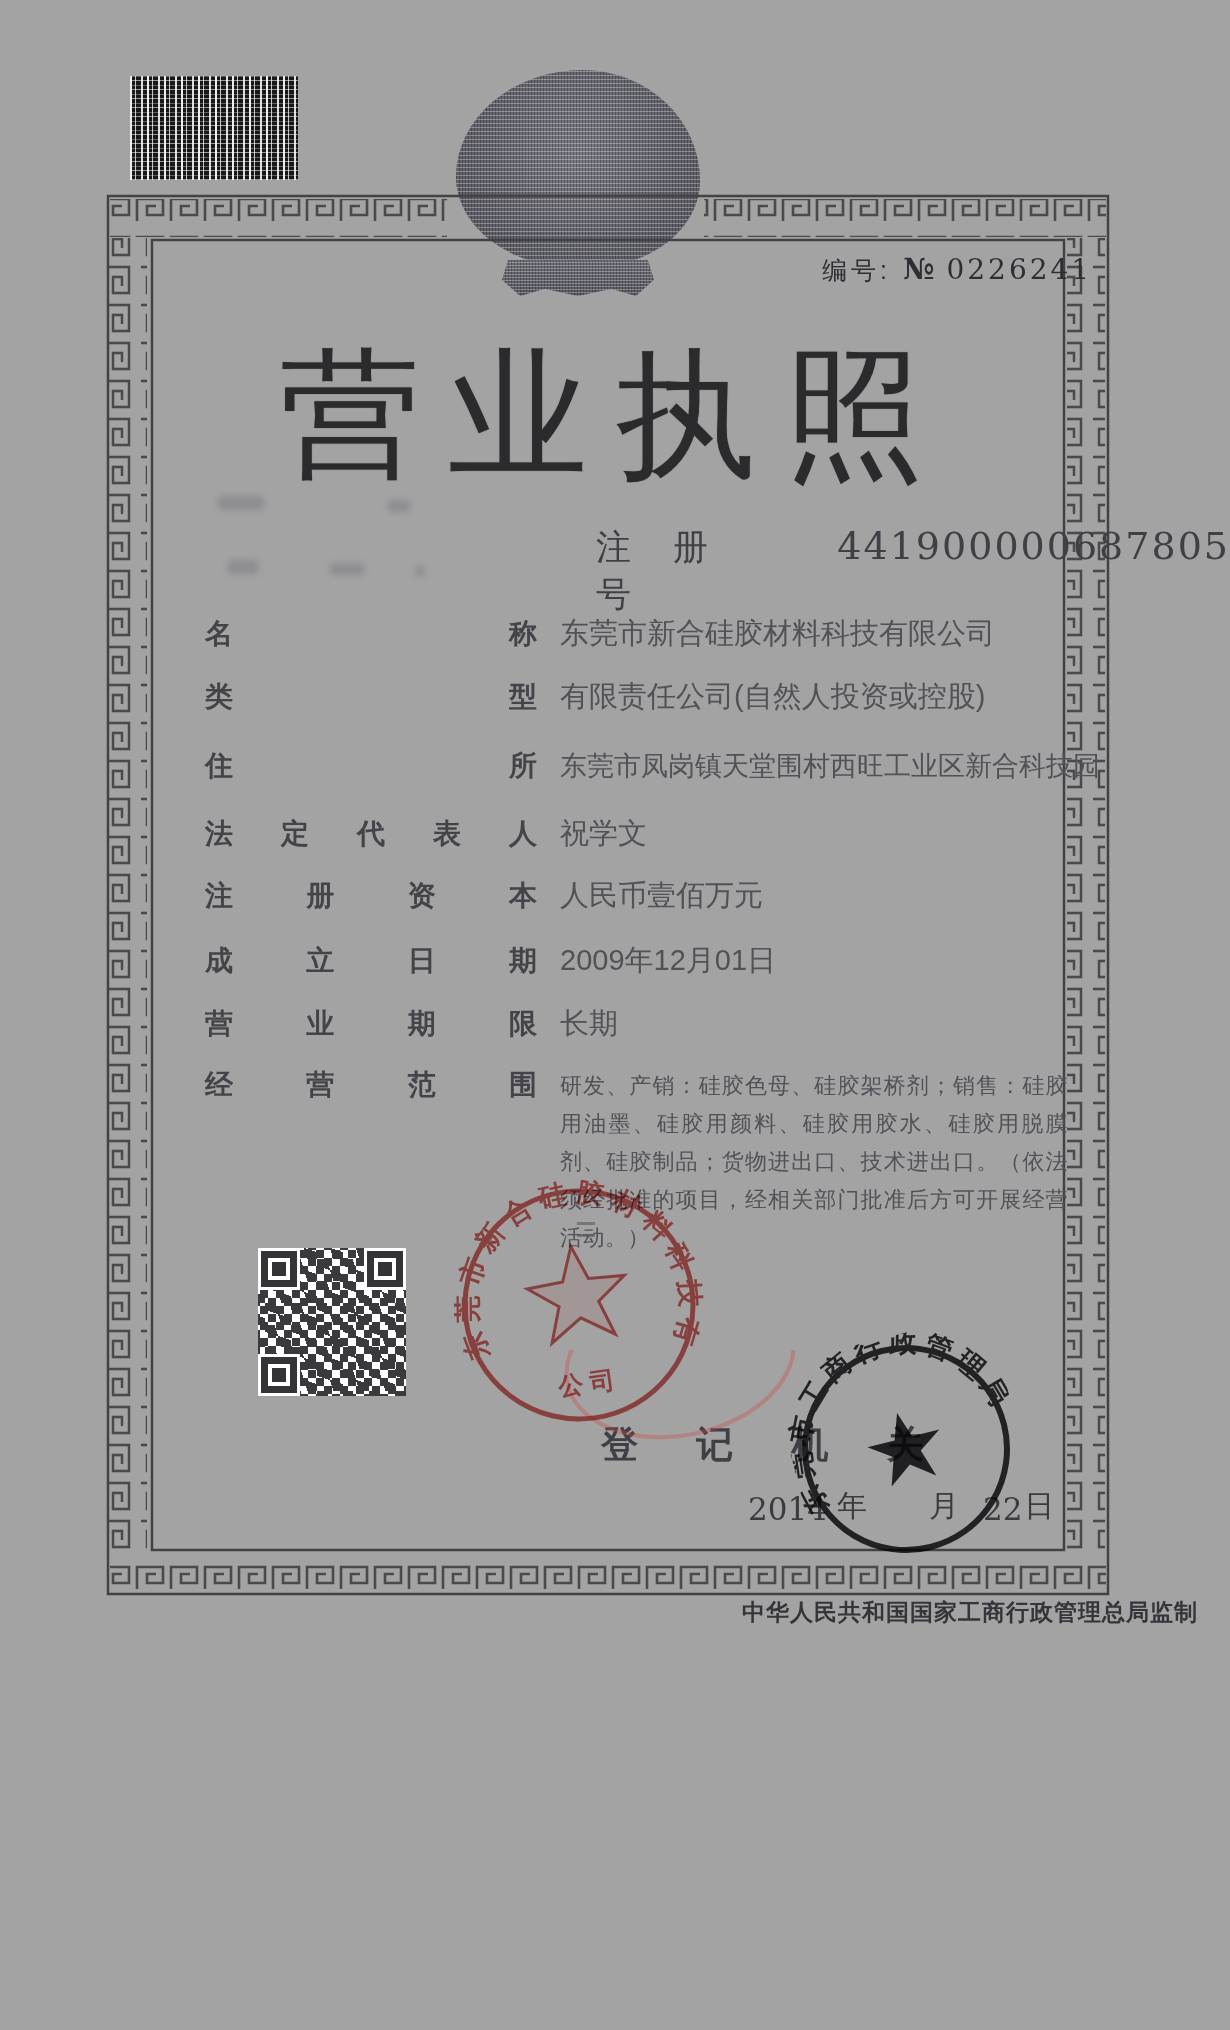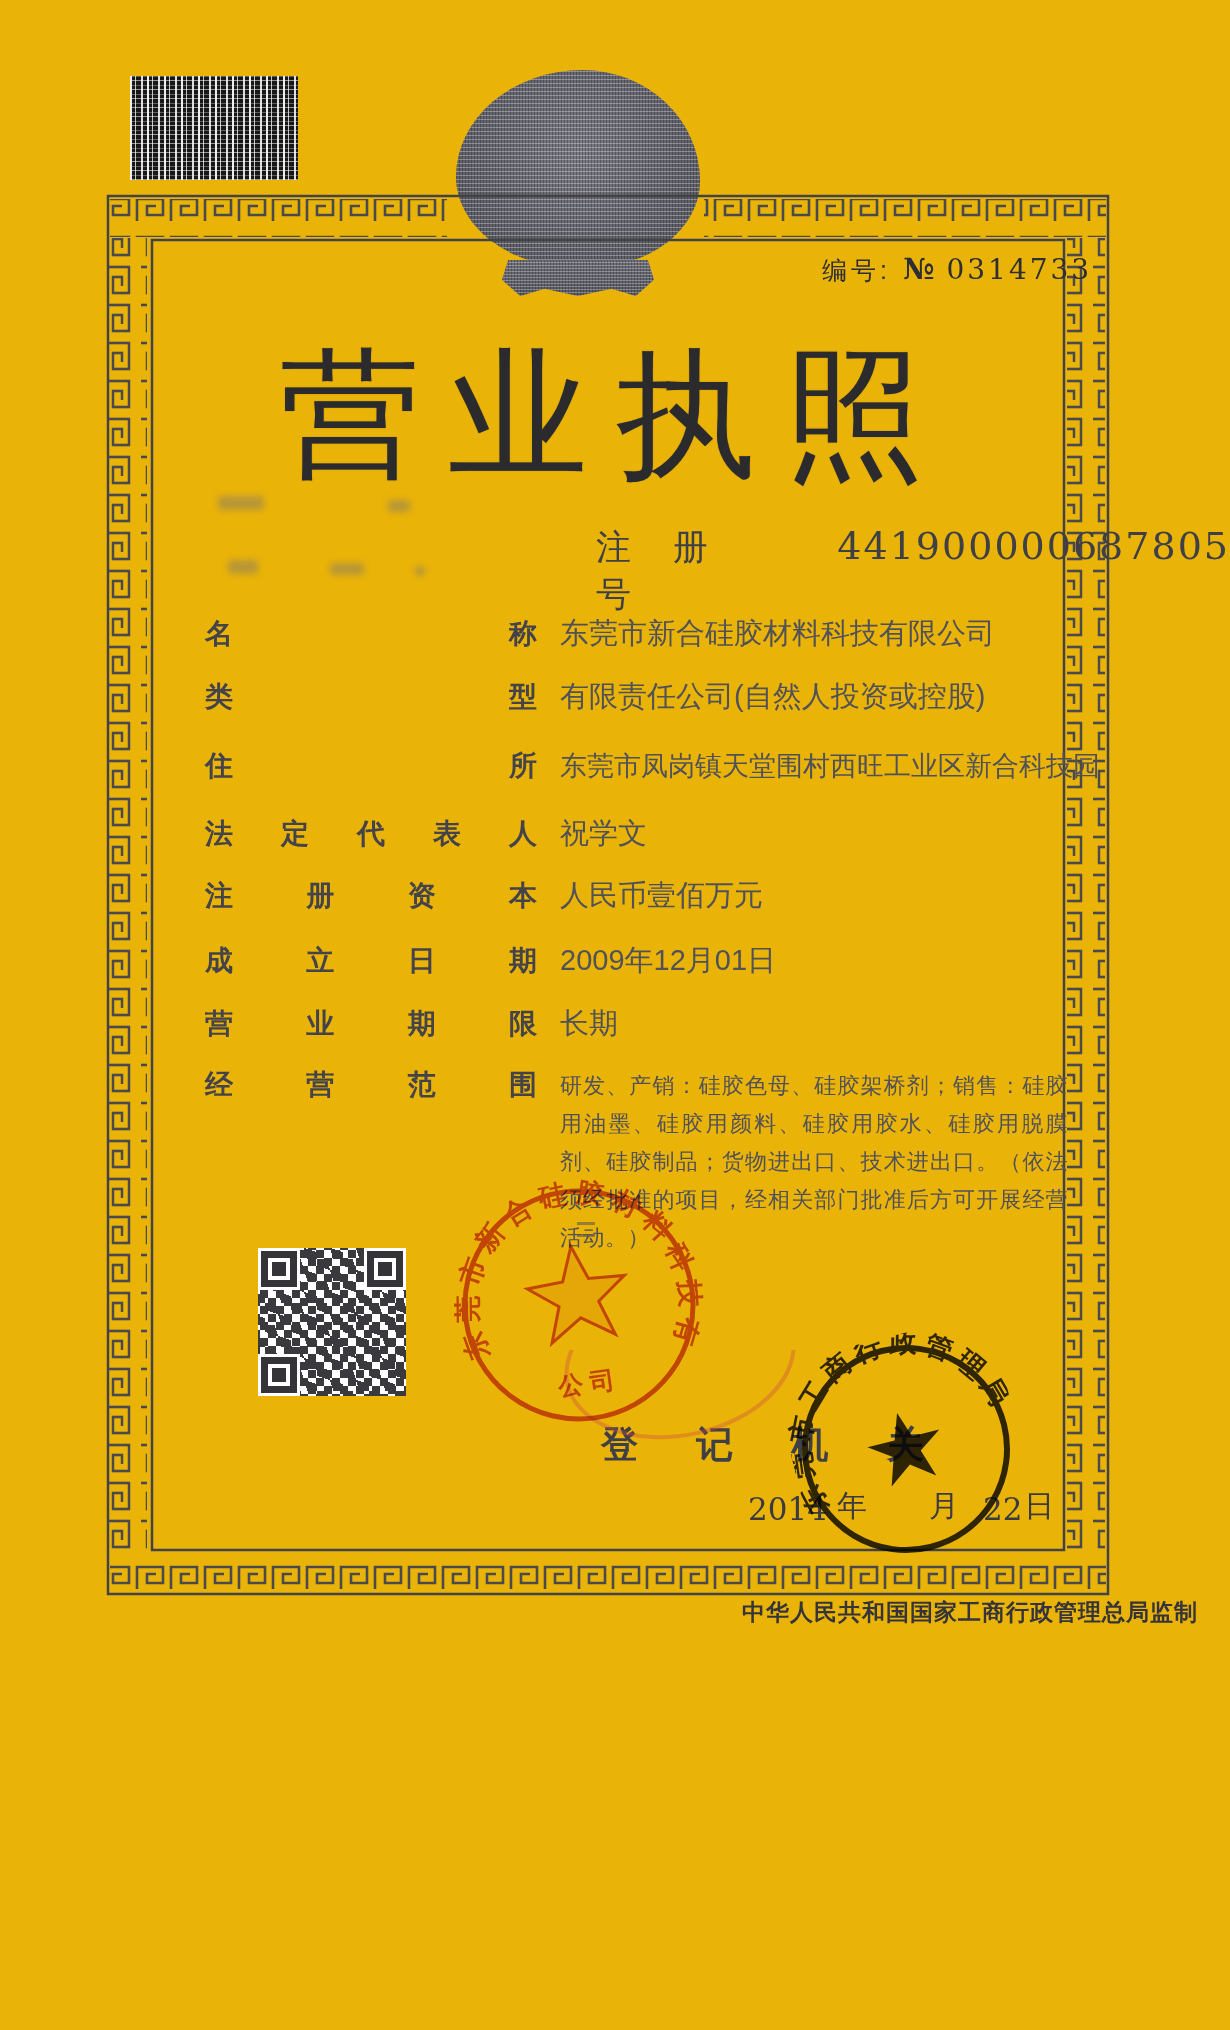--- a/index.html
+++ b/index.html
@@ -1,19 +1,19 @@
 <!DOCTYPE html>
 <html><head>
 <meta charset="utf-8">
 <style>
   html,body { margin:0; padding:0; }
   body { width:1230px; height:2030px; background:#eeede9; }
   .page {
     position:relative; width:1230px; height:2030px; overflow:hidden;
-    background:#eab308;
+    background:#a3a3a3;
     font-family:"Liberation Sans", sans-serif;
     color:#3c3c42;
   }
   
   .barcode {
     position:absolute; left:130px; top:76px; width:168px; height:104px;
     background-color:#181818;
     background-image:
       repeating-linear-gradient(90deg, rgba(255,255,255,.92) 0 2px, transparent 2px 5px,
         rgba(255,255,255,.75) 5px 6px, transparent 6px 11px,
@@ -154,21 +154,21 @@
 
       <rect x="9" y="48" width="38" height="1316" fill="url(#gkv)"></rect>
 
       <rect x="967" y="48" width="38" height="1316" fill="url(#gkv)"></rect>
     </svg>
   </div>
 
   <div class="serial">
     <span class="lab">编号:</span>
     <span class="sym">№</span>
-    <span class="num">0314733</span>
+    <span class="num">0226241</span>
   </div>
 
   <div class="title">营业执照</div>
 
   <div class="regno">
     <span class="lab">注 册 号</span>
     <span class="val">441900000687805</span>
   </div>
 
   <div class="smudge sm1"></div>

